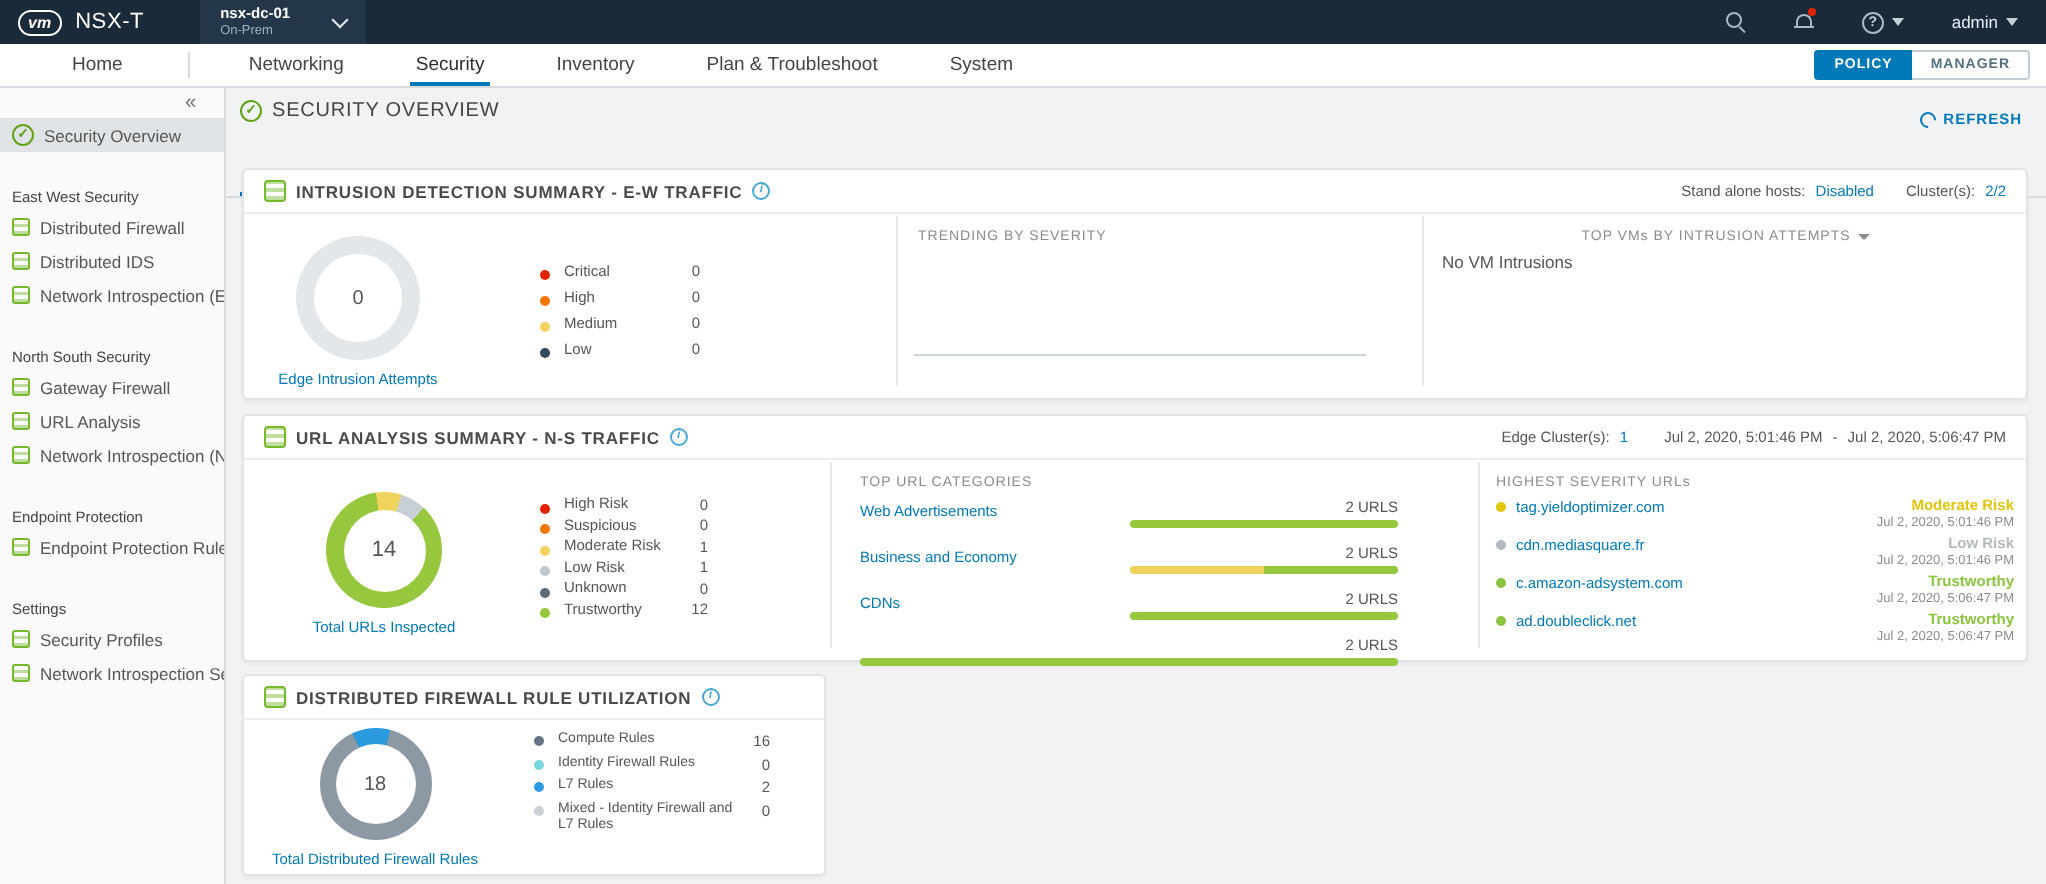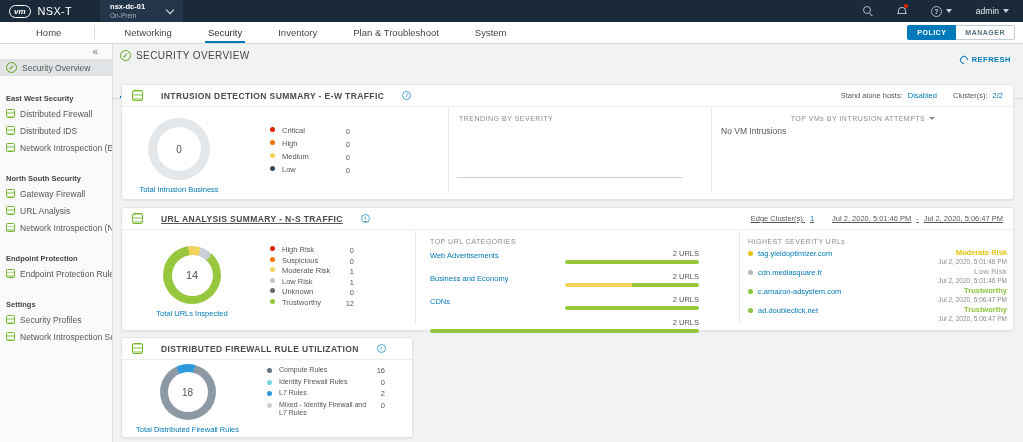--- a/index.html
+++ b/index.html
@@ -59,21 +59,21 @@
 
   
   .sidebar { position:absolute; top:44px; left:0; bottom:0; width:113px;
     background:#fafafa; border-right:1px solid #dcdcdc; z-index:20; }
   .side-collapse { height:15px; display:flex; justify-content:flex-end; align-items:center;
     padding-right:14px; color:#737373; font-size:10px; cursor:pointer; }
   .side-item { display:flex; align-items:center; gap:5px; height:17px; padding:0 6px;
     font-size:8.5px; color:#565656; cursor:pointer; white-space:nowrap; overflow:hidden; }
   .side-item.selected { background:#e1e4e6; }
   .side-section { margin-top:11px; }
-  .side-section-title { font-size:7.5px; font-weight:bold; color:#454545; padding:0 6px; height:13px;
+  .side-section-title { font-size:7.5px; font-weight:normal; color:#454545; padding:0 6px; height:13px;
     display:flex; align-items:center; white-space:nowrap;margin-top:16px; }
   .g-icon { flex:0 0 auto; width:9px; height:9px; border:1px solid #76b92c; border-radius:1.5px;
     background:repeating-linear-gradient(0deg, rgba(118,185,44,.45) 0 1.5px, transparent 1.5px 3.5px); }
   .check-icon { flex:0 0 auto; width:11px; height:11px; border:1px solid #61a318; border-radius:50%;
     color:#61a318; font-size:7px; line-height:9px; text-align:center; font-weight:bold; }
 
   
   .main { position:absolute; left:113px; top:44px; right:0; bottom:0; }
   .main-header { position:absolute; left:7px; top:6px; display:flex; align-items:center; gap:5px; }
   .main-title { font-size:10px; color:#454545; letter-spacing:.4px; }
@@ -85,23 +85,23 @@
     display:flex; align-items:stretch; padding-left:7px; background:transparent;margin-top:16px; }
   .main-tab { font-size:9px; color:#737373; display:flex; align-items:center; padding:0 2px;
     margin-right:22px; cursor:pointer; position:relative; }
   .main-tab.active { color:#2e2e2e; font-weight:bold; }
   .main-tab.active::after { content:""; position:absolute; left:0; right:0; bottom:0; height:2px; background:#0079b8; }
 
   
   .card { position:absolute; background:#fff; border:1px solid #e2e3e5; border-radius:3px;
     box-shadow:0 1px 2px rgba(0,0,0,.05); }
   #card-intrusion { left:8px; top:40px; width:893px; height:116px; }
-  #card-url       { left:8px; top:163px; width:893px; height:124px;text-decoration:underline; }
+  #card-url       { left:8px; top:163px; width:893px; height:124px; }
   #card-dfw       { left:8px; top:293px; width:292px; height:101px; }
-  .card-header { height:22px; display:flex; align-items:center; gap:18px; padding:0 10px;
+  .card-header { height:22px; display:flex; align-items:center; gap:5px; padding:0 10px;
     border-bottom:1px solid #eeeeee; }
   .card-title { font-size:8.5px; font-weight:bold; color:#4a4a4a; letter-spacing:.4px; }
   .c-icon { width:11px; height:11px; border:1px solid #76b92c; border-radius:2px;
     background:repeating-linear-gradient(0deg, rgba(118,185,44,.45) 0 2px, transparent 2px 4px); }
   .info-icon { width:9px; height:9px; border:1px solid #49a8d4; border-radius:50%;
     color:#49a8d4; font-size:6px; line-height:7px; text-align:center; font-weight:bold; font-style:italic; cursor:pointer; }
   .card-header-right { margin-left:auto; display:flex; align-items:center; gap:5px; font-size:7.5px; color:#565656; }
   .blue { color:#0079b8; }
   .card-body { position:absolute; left:0; right:0; top:23px; bottom:0; }
 
@@ -110,21 +110,21 @@
   .donut { position:relative; border-radius:50%; display:flex; align-items:center; justify-content:center; }
   .donut::before { content:""; position:absolute; background:#fff; border-radius:50%; }
   .donut-value { position:relative; color:#565656; z-index:1; }
   .donut-link { font-size:7.5px; color:#0079b8; margin-top:5px; text-align:center; cursor:pointer; white-space:nowrap; }
   .d62 { width:62px; height:62px; } .d62::before { inset:9px; } .d62 .donut-value { font-size:10px; }
   .d58 { width:58px; height:58px; } .d58::before { inset:8.5px; } .d58 .donut-value { font-size:11px; }
   .d56 { width:56px; height:56px; } .d56::before { inset:8px; }  .d56 .donut-value { font-size:10px; }
 
   
   .legend { position:absolute; }
-  .legend-row { display:flex; align-items:flex-start; }
+  .legend-row { display:flex; align-items:flex-end; }
   .legend-row.top { align-items:flex-start; }
   .bullet { flex:0 0 auto; width:5px; height:5px; border-radius:50%; margin-right:7px; }
   .legend-row.top .bullet { margin-top:2px; }
   .legend-label { flex:1; font-size:7.5px; color:#565656; line-height:8.5px; }
   .legend-value { width:18px; text-align:right; font-size:7.5px; color:#565656; }
 
   
   .c1-col2 { position:absolute; left:326px; top:0; bottom:6px; width:264px;
     border-left:1px solid #e9e9e9; border-right:1px solid #e9e9e9; }
   .c1-col3 { position:absolute; left:591px; right:0; top:0; bottom:0; }
@@ -305,21 +305,21 @@
         <span style="width:6px"></span>
         <span>Cluster(s):</span>
         <span class="blue">2/2</span>
       </span>
     </div>
     <div class="card-body">
       <div class="donut-block" id="donut1-block">
         <div class="donut d62" style="background: conic-gradient(rgb(228, 231, 233) 0deg, rgb(228, 231, 233) 360deg);">
           <span class="donut-value">0</span>
         </div>
-        <span class="donut-link">Total Intrusion Business</span>
+        <span class="donut-link">Edge Intrusion Attempts</span>
       </div>
       <div class="legend" id="legend1">
         <div class="legend-row">
           <span class="bullet" style="background-color: rgb(225, 34, 0);"></span>
           <span class="legend-label">Critical</span>
           <span class="legend-value">0</span>
         </div>
         <div class="legend-row">
           <span class="bullet" style="background-color: rgb(245, 118, 0);"></span>
           <span class="legend-label">High</span>

